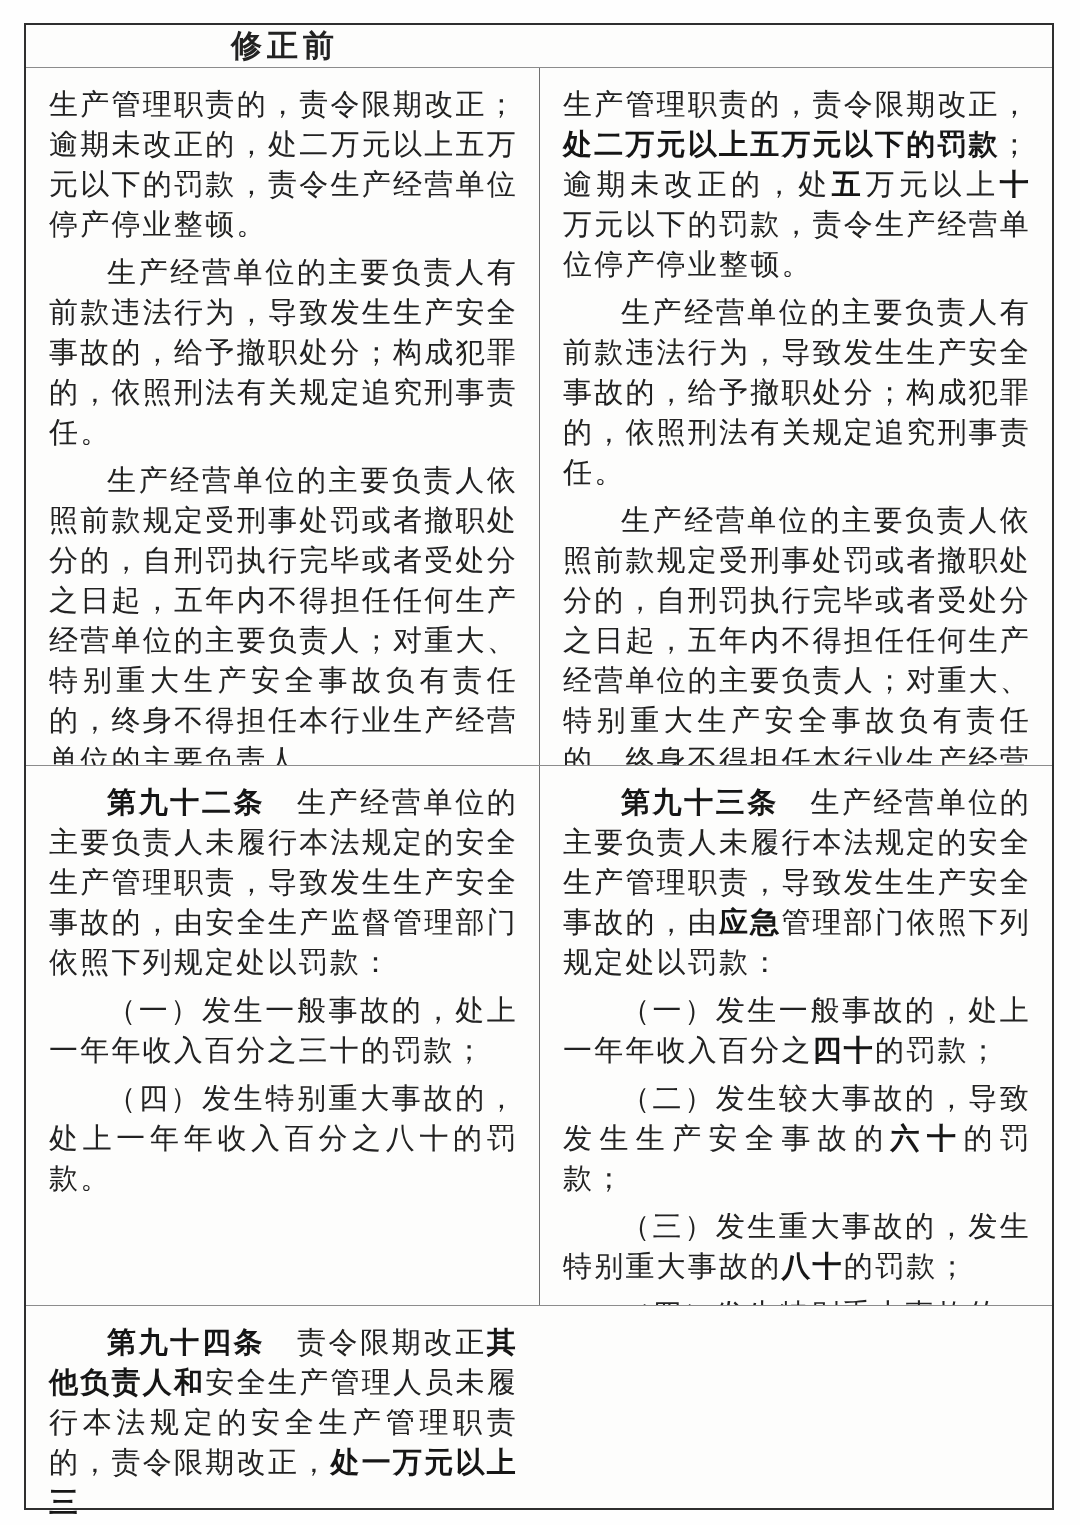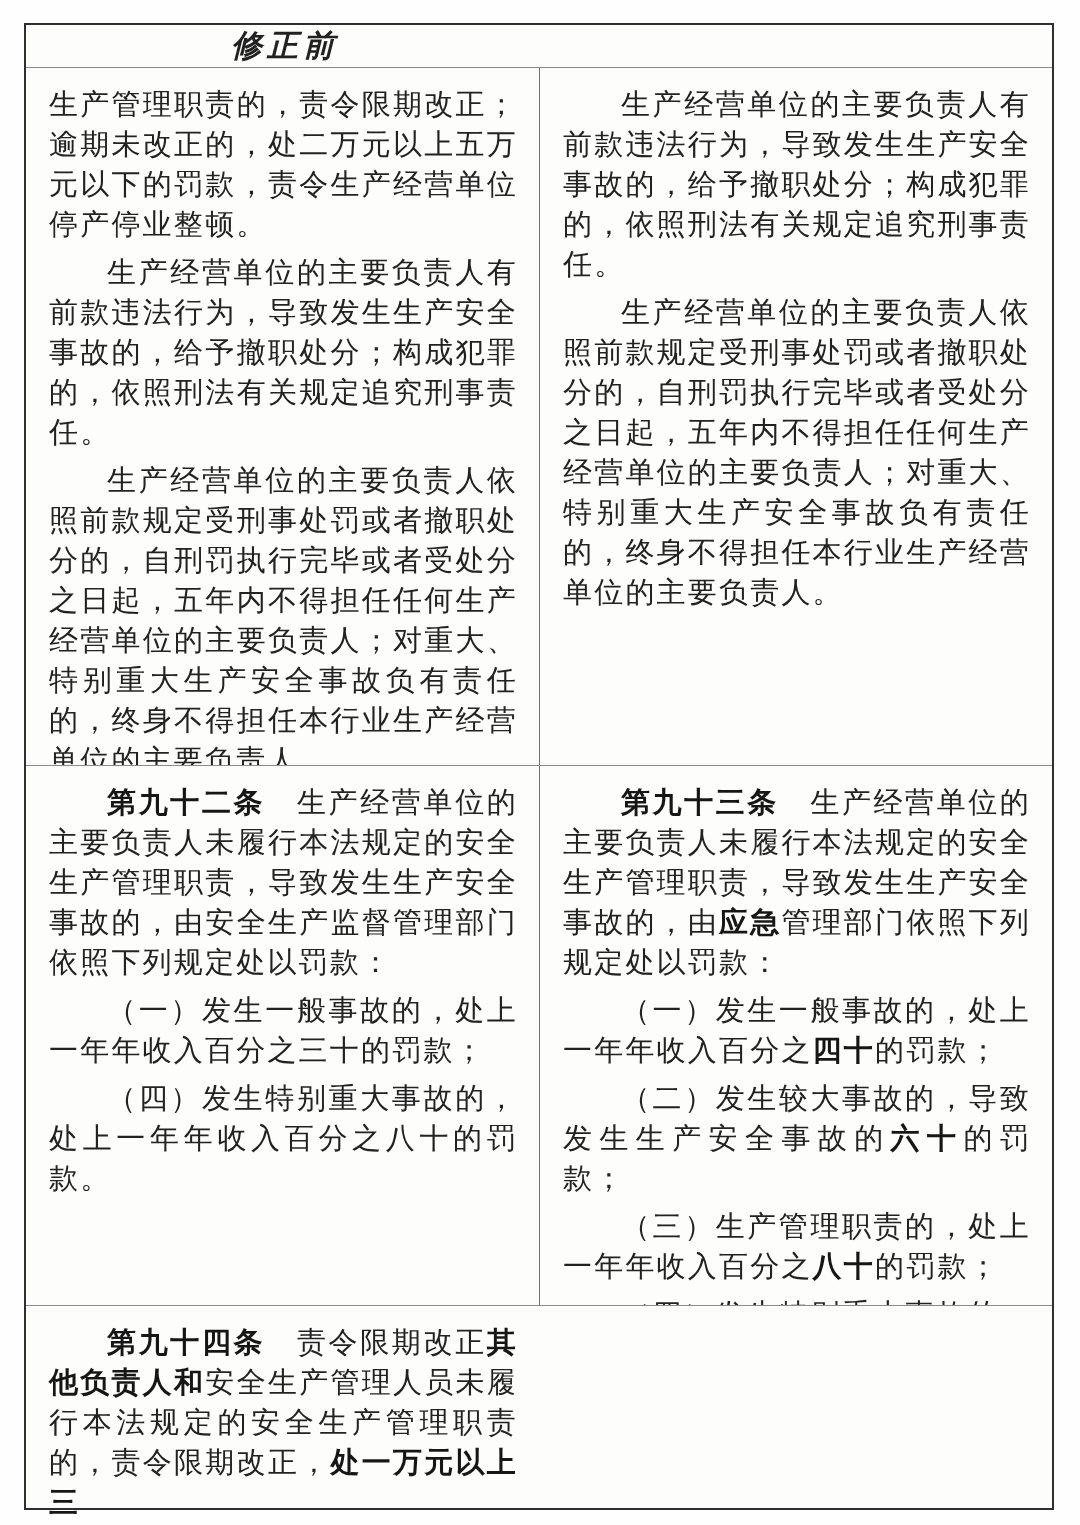--- a/index.html
+++ b/index.html
@@ -28,21 +28,20 @@
   .tr { display: flex; flex-direction: row; width: 100%; }
   .tr + .tr { border-top: 1px solid #8c8c8c; }
   .td { width: 50%; overflow: hidden; }
   .td + .td { border-left: 1px solid #707070; }
 
   .tr.head { height: 66px; }
   .tr.head .td {
     display: flex;
     align-items: flex-start;
     justify-content: center;
-    font-style: italic;
   }
   .th-label {
     font-family: "Liberation Sans", "DejaVu Sans", sans-serif;
     font-weight: 700;
     font-size: 31px;
     letter-spacing: 5px;
     padding-left: 5px; 
     color: #222;
   }
 
@@ -80,36 +79,37 @@
     </div>
   </div>
 
   <div class="tr body r1">
     <div class="td">
         <p class="para"><span class="run">生产管理职责的，责令限期改正；逾期未改正的，处二万元以上五万元以下的罚款，责令生产经营单位停产停业整顿。</span></p>
         <p class="para indent"><span class="run">生产经营单位的主要负责人有前款违法行为，导致发生生产安全事故的，给予撤职处分；构成犯罪的，依照刑法有关规定追究刑事责任。</span></p>
         <p class="para indent"><span class="run">生产经营单位的主要负责人依照前款规定受刑事处罚或者撤职处分的，自刑罚执行完毕或者受处分之日起，五年内不得担任任何生产经营单位的主要负责人；对重大、特别重大生产安全事故负有责任的，终身不得担任本行业生产经营单位的主要负责人。</span></p>
       </div>
     <div class="td">
+        <p class="para"><span class="run">生产管理职责的，责令限期改正，</span><span class="run bold">处二万元以上五万元以下的罚款</span><span class="run">；逾期未改正的，处</span><span class="run bold">五</span><span class="run">万元以上</span><span class="run bold">十</span><span class="run">万元以下的罚款，责令生产经营单位停产停业整顿。</span></p>
         <p class="para indent"><span class="run">生产经营单位的主要负责人有前款违法行为，导致发生生产安全事故的，给予撤职处分；构成犯罪的，依照刑法有关规定追究刑事责任。</span></p>
         <p class="para indent"><span class="run">生产经营单位的主要负责人依照前款规定受刑事处罚或者撤职处分的，自刑罚执行完毕或者受处分之日起，五年内不得担任任何生产经营单位的主要负责人；对重大、特别重大生产安全事故负有责任的，终身不得担任本行业生产经营单位的主要负责人。</span></p>
       </div>
   </div>
 
   <div class="tr body r2">
     <div class="td">
         <p class="para indent"><span class="run bold">第九十二条</span><span class="run">　生产经营单位的主要负责人未履行本法规定的安全生产管理职责，导致发生生产安全事故的，由安全生产监督管理部门依照下列规定处以罚款：</span></p>
         <p class="para indent"><span class="run">（一）发生一般事故的，处上一年年收入百分之三十的罚款；</span></p>
         <p class="para indent"><span class="run">（四）发生特别重大事故的，处上一年年收入百分之八十的罚款。</span></p>
       </div>
     <div class="td">
         <p class="para indent"><span class="run bold">第九十三条</span><span class="run">　生产经营单位的主要负责人未履行本法规定的安全生产管理职责，导致发生生产安全事故的，由</span><span class="run bold">应急</span><span class="run">管理部门依照下列规定处以罚款：</span></p>
         <p class="para indent"><span class="run">（一）发生一般事故的，处上一年年收入百分之</span><span class="run bold">四十</span><span class="run">的罚款；</span></p>
         <p class="para indent"><span class="run">（二）发生较大事故的，导致发生生产安全事故的</span><span class="run bold">六十</span><span class="run">的罚款；</span></p>
-        <p class="para indent"><span class="run">（三）生产管理职责的，处上一年年收入百分之</span><span class="run bold">八十</span><span class="run">的罚款；</span></p>
+        <p class="para indent"><span class="run">（三）发生重大事故的，发生特别重大事故的</span><span class="run bold">八十</span><span class="run">的罚款；</span></p>
         <p class="para indent"><span class="run">（四）发生特别重大事故的，处上一年年收入百分之</span><span class="run bold">一百</span><span class="run">的罚款。</span></p>
       </div>
   </div>
 
   <div class="tr body r3">
     <div class="td">
         <p class="para indent"><span class="run bold">第九十四条</span><span class="run">　责令限期改正</span><span class="run bold">其他负责人和</span><span class="run">安全生产管理人员未履行本法规定的安全生产管理职责的，责令限期改正，</span><span class="run bold">处一万元以上三</span></p>
       </div>
   </div>
 

